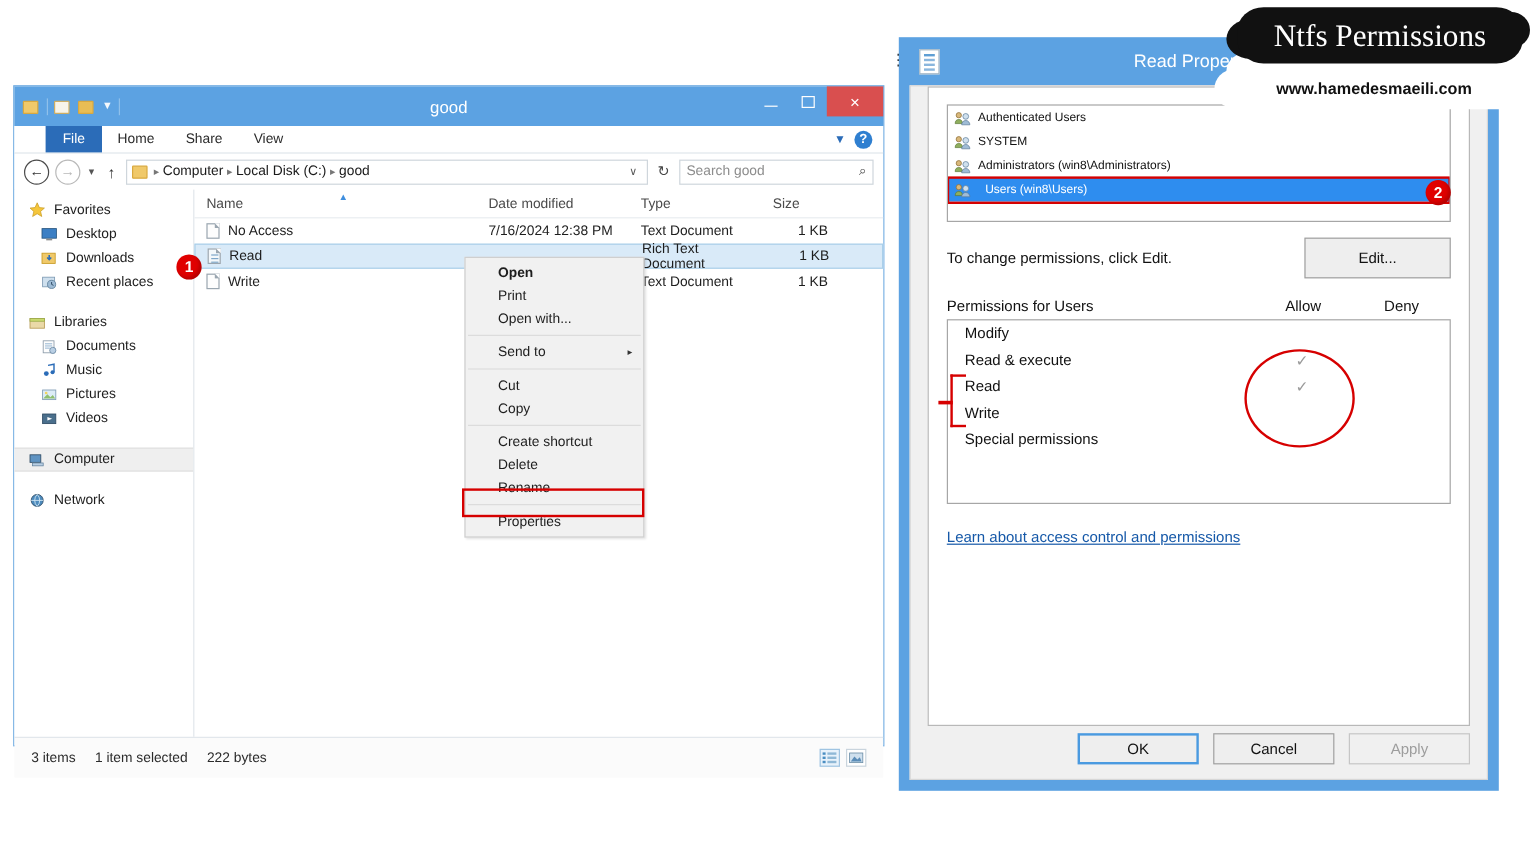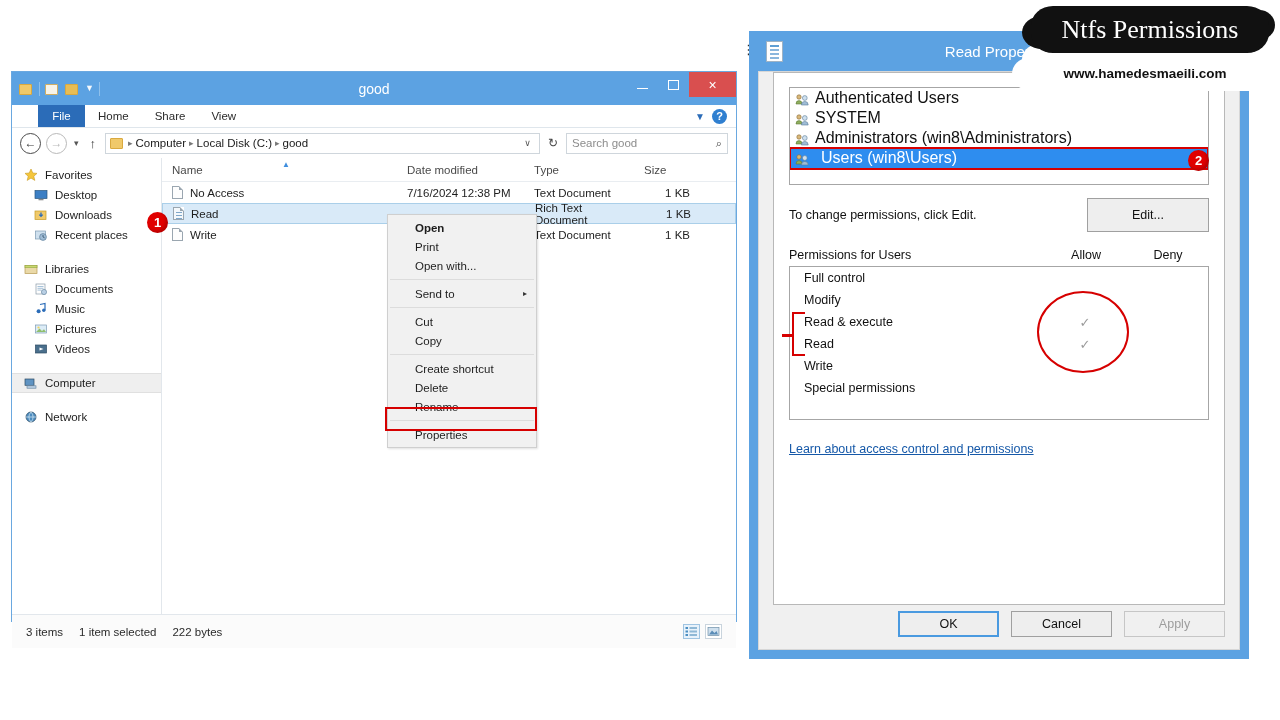--- a/index.html
+++ b/index.html
@@ -208,21 +208,21 @@
     height: 533px; position: relative; padding: 14px 15px 0 15px;
   }
   .objrow { display: flex; font-size: 12.5px; color: #111; margin-bottom: 18px; }
   .objrow .lbl { width: 93px; }
   .grp-label { font-size: 12.5px; color: #111; margin-bottom: 5px; }
   .listbox {
     border: 1px solid #a6a6a6; background: #fff; height: 98px; position: relative;
     overflow: hidden;
   }
   .lrow { height: 20px; display: flex; align-items: center; gap: 5px; padding-left: 5px;
-          font-size: 16px; color: #111; }
+          font-size: 10px; color: #111; }
   .lrow.sel { background: #2e8def; color: #ffffff; gap: 11px; }
   .usr-ic { width: 15px; height: 13px; position: relative; flex: none; }
   .sel-outline {
     position: absolute; left: -1px; right: -1px; height: 23px;
     border: 2.5px solid #d60000; box-sizing: border-box;
   }
   .editrow { display: flex; align-items: center; margin-top: 13px; }
   .editrow .txt { font-size: 12.5px; color: #111; }
   .btn {
     border: 1px solid #a0a0a0; background: #eeeeee; font-size: 12.5px; color: #111;
@@ -629,25 +629,20 @@
         </div>
 
         <div class="permhead">
           <span>Permissions for Users</span>
           <span class="allow">Allow</span>
           <span class="deny">Deny</span>
         </div>
 
         <div class="permbox">
           <div class="prow">
-            <span class="pname">Full control</span>
-            <span class="pchk"></span>
-            <span class="pchk"></span>
-          </div>
-          <div class="prow">
             <span class="pname">Modify</span>
             <span class="pchk"></span>
             <span class="pchk"></span>
           </div>
           <div class="prow">
             <span class="pname">Read &amp; execute</span>
             <span class="pchk">✓</span>
             <span class="pchk"></span>
           </div>
           <div class="prow">

